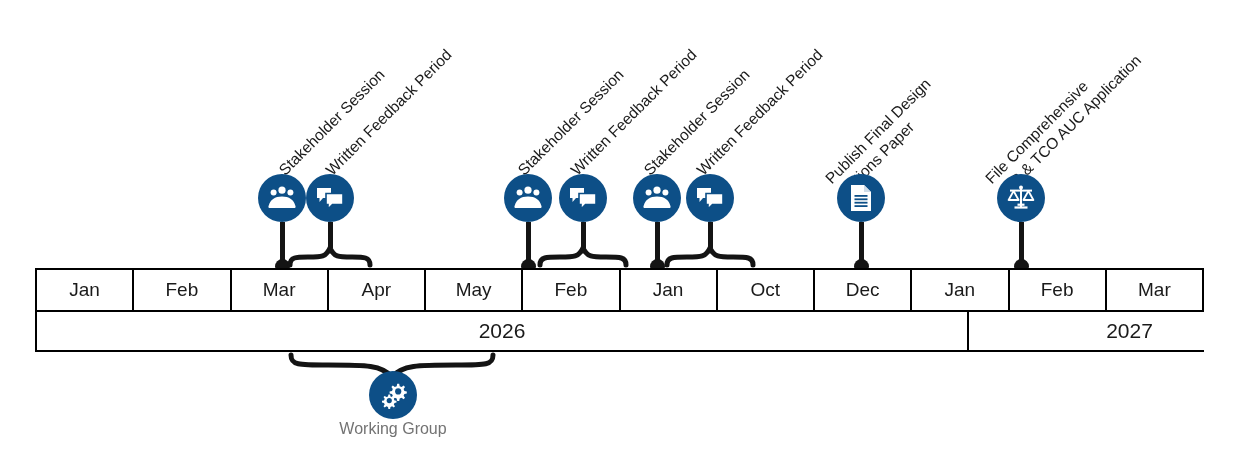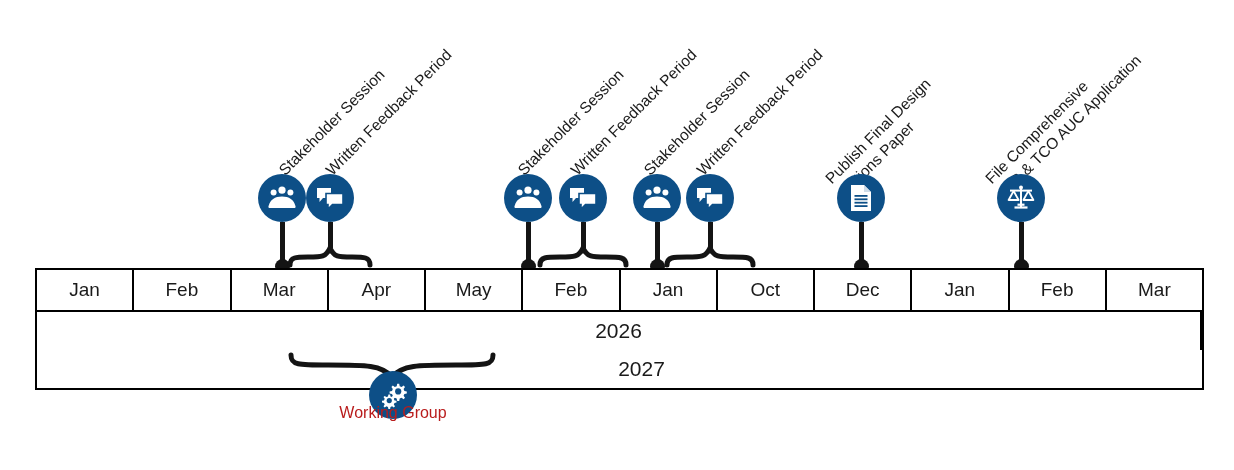--- a/index.html
+++ b/index.html
@@ -26,21 +26,20 @@
     top: 268px;
     width: 1165px;
   }
   .month-row, .year-row {
     display: flex;
     width: 100%;
     border: 2px solid #000000;
   }
   .year-row {
     border-top: none;
-    flex-direction: column;
   }
   .month-cell {
     flex: 1 1 0;
     height: 40px;
     line-height: 40px;
     text-align: center;
     font-size: 19px;
     border-right: 2px solid #000000;
     box-sizing: border-box;
     background: #ffffff;
@@ -126,25 +125,25 @@
     height: 48px;
     border-radius: 50%;
     background: #0d4f87;
     display: flex;
     align-items: center;
     justify-content: center;
   }
   .wg-label {
     position: absolute;
     left: 293px;
-    top: 404px;
+    top: 420px;
     width: 200px;
     text-align: center;
     font-size: 16px;
-    color: #b91c1c;
+    color: #737373;
   }
 </style>
 </head>
 <body>
 
 <div id="timeline-root">
 
   <div class="rot-label" style="left:288px; top:160px;">
     <span>Stakeholder Session</span>
   </div>

